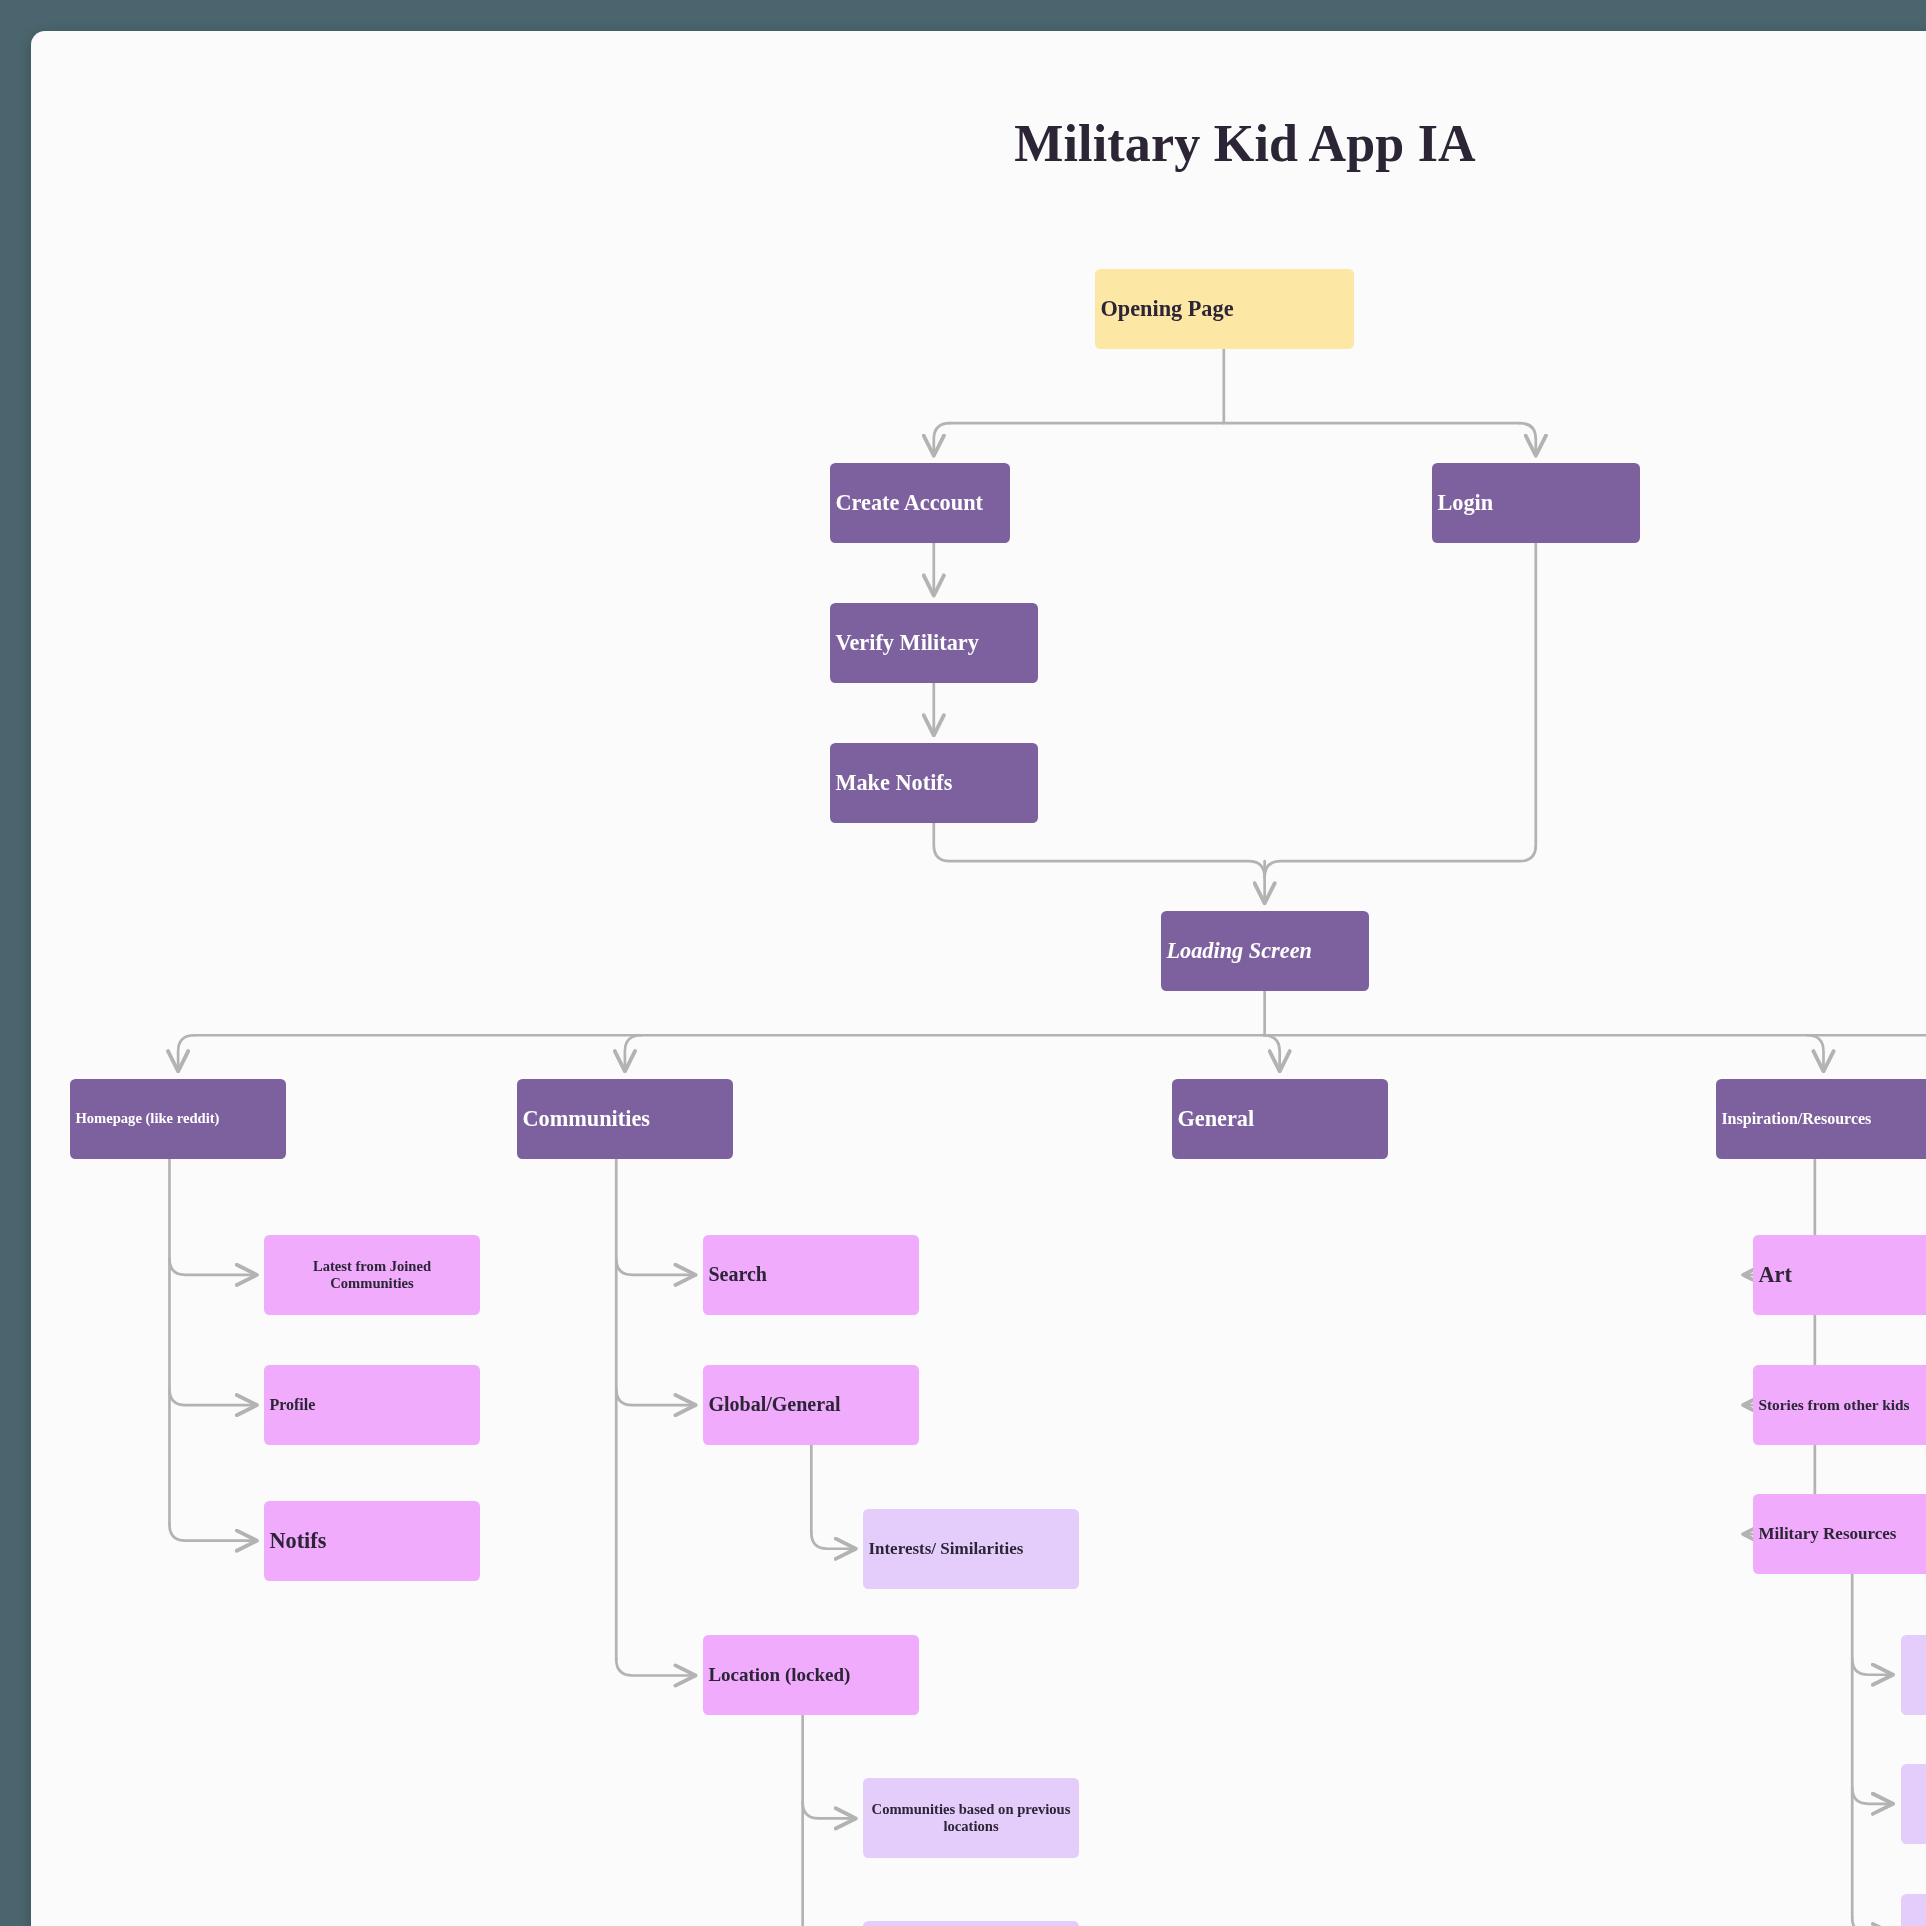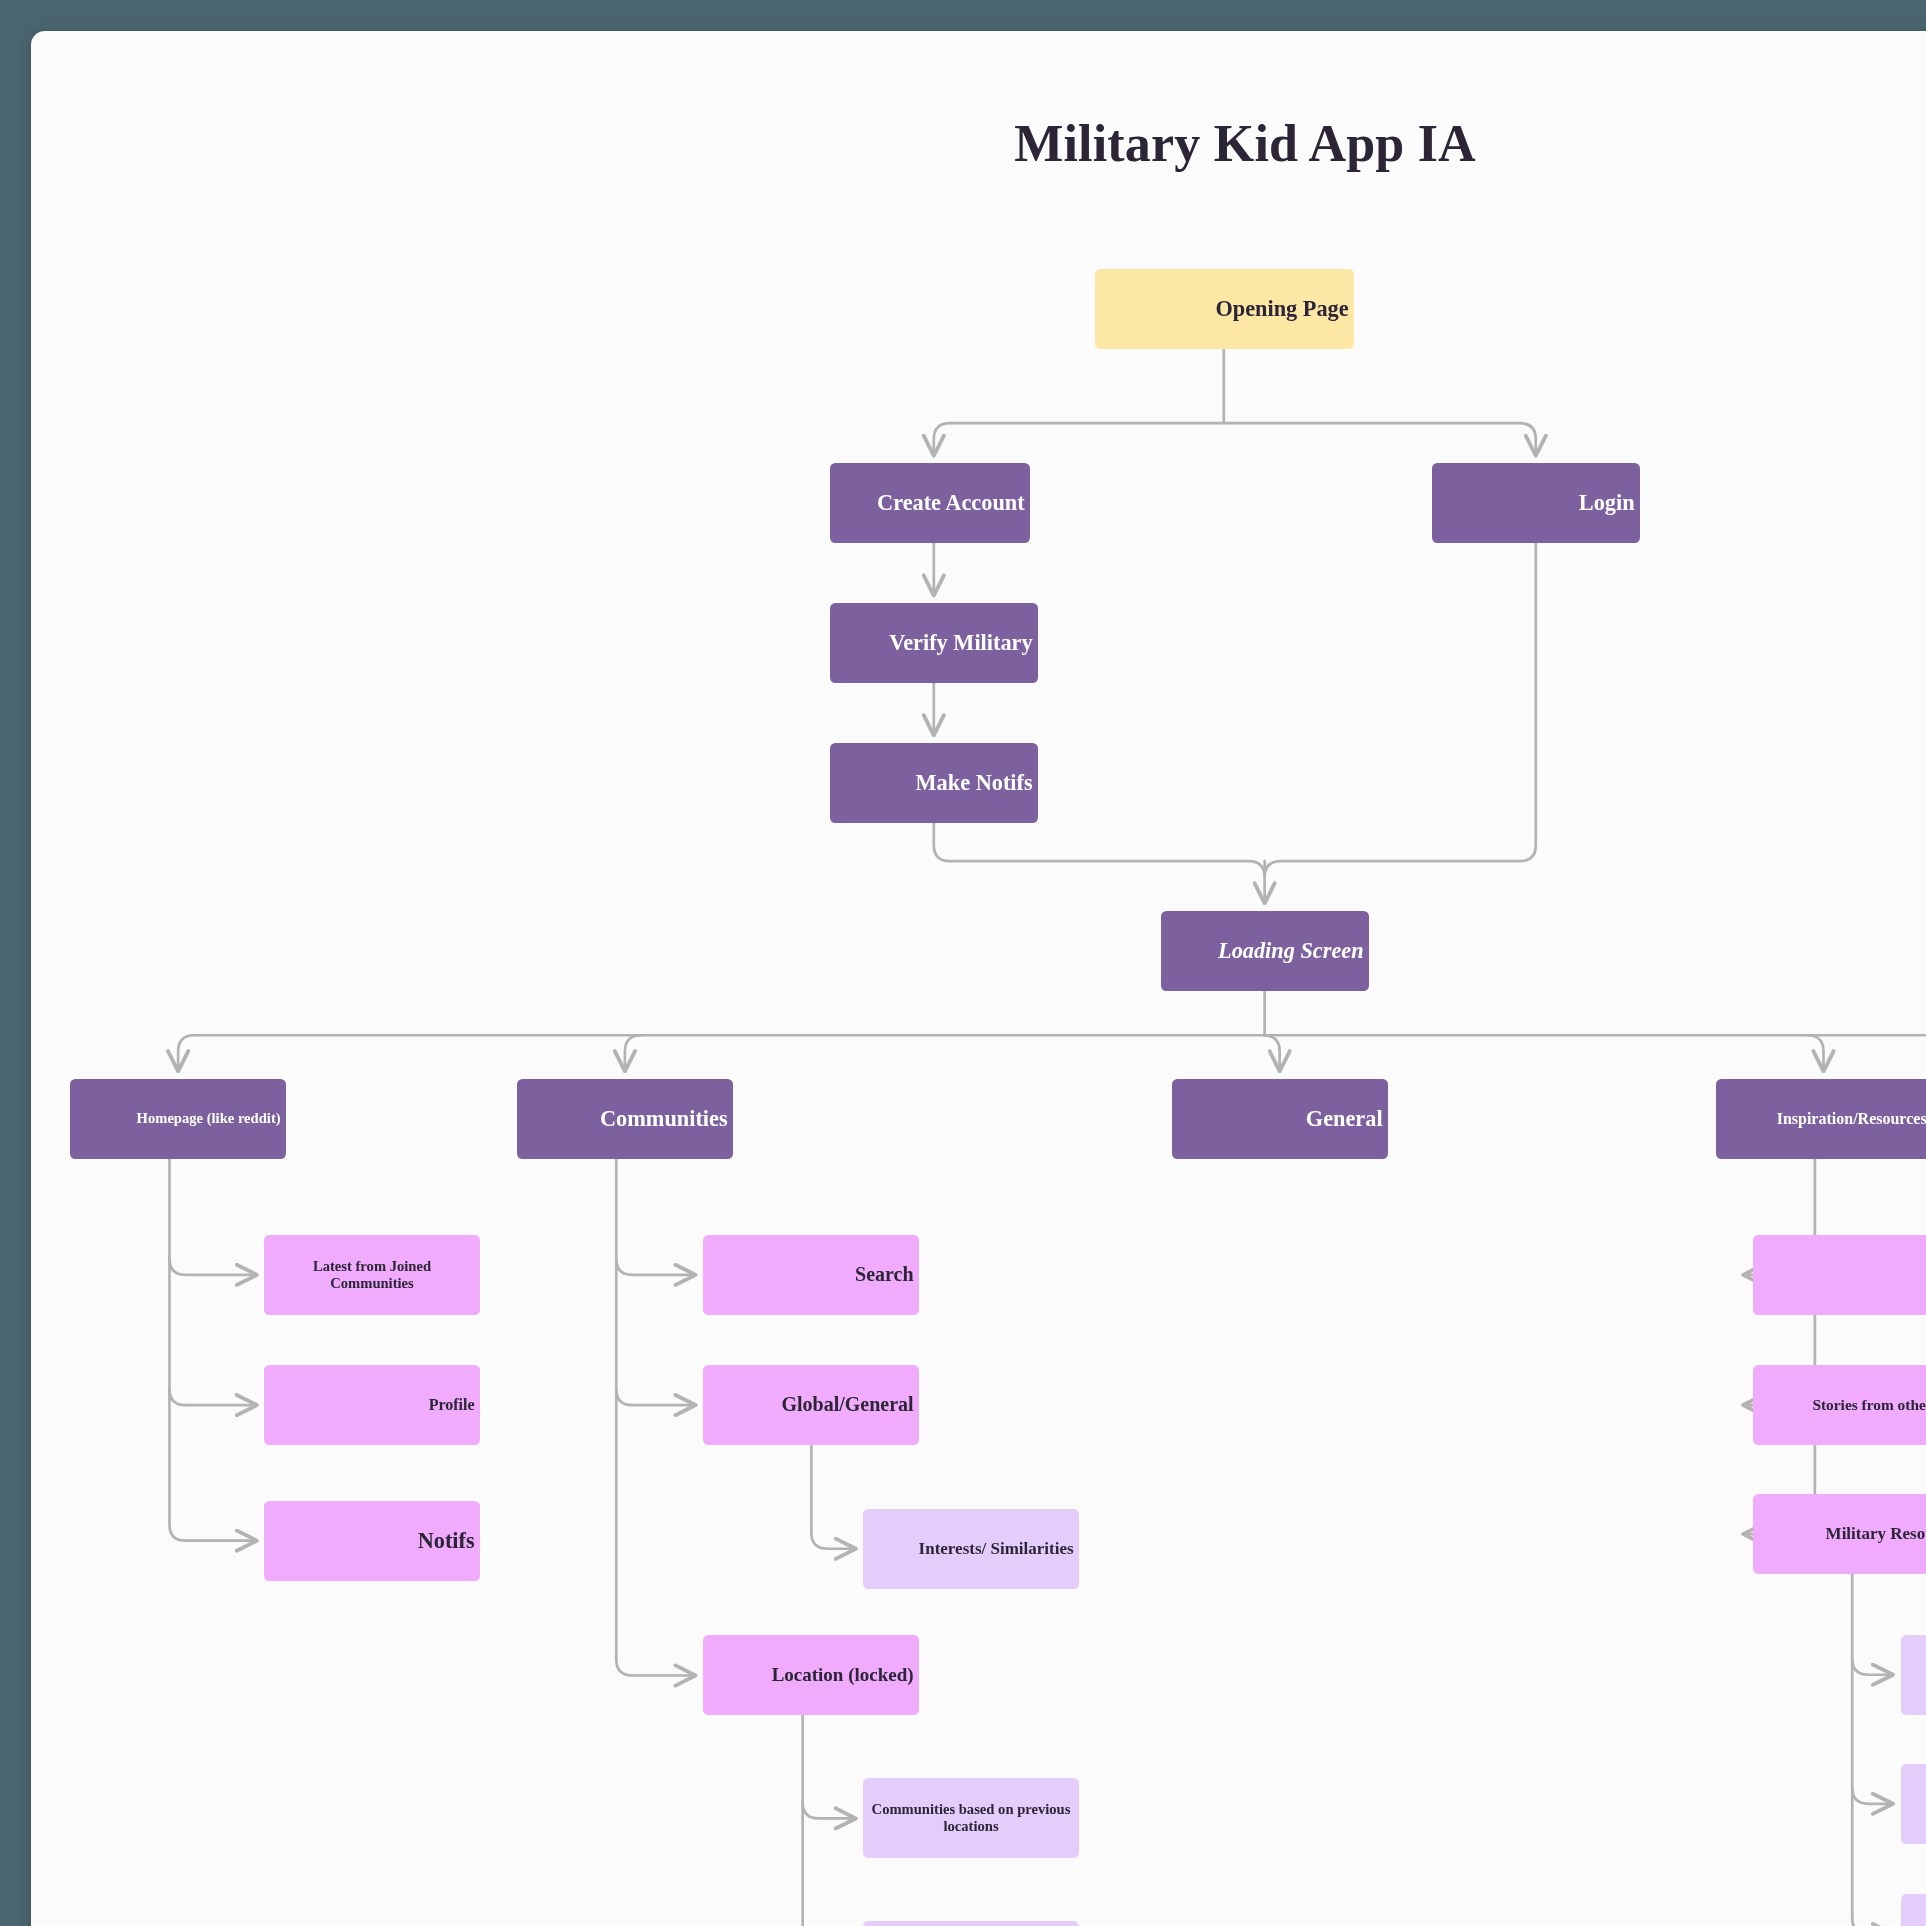--- a/index.html
+++ b/index.html
@@ -31,21 +31,21 @@
   }
   svg#wires {
     position: absolute; left: 0; top: 0;
     width: 2428px; height: 2601px;
     pointer-events: none;
   }
   .node {
     position: absolute;
     display: flex;
     align-items: center;
-    justify-content: flex-end;
+    justify-content: flex-start;
     text-align: center;
     border-radius: 5.4px;
     font-weight: 700;
     line-height: 1.18;
     padding: 2.3px 5.4px;
     font-family: "Liberation Serif", serif;
   }
   .lvl-start { background: #fde7a5; color: #2b2536; }
   .lvl-dark  { background: #7d619e; color: #ffffff; }
   .lvl-mid   { background: #f0abfc; color: #2b2536; }
@@ -107,21 +107,21 @@
         <path d="M 4728.52 4225 Q 4728.52 4267 4770.52 4267 L 4832 4267" marker-end="url(#arrow)"></path>
         <path d="M 4728.52 4560 Q 4728.52 4602 4770.52 4602 L 4832 4602" marker-end="url(#arrow)"></path>
         <path d="M 4728.52 4898 Q 4728.52 4940 4770.52 4940 L 4832 4940" marker-end="url(#arrow)"></path>
       </g>
   </svg>
 
   <div id="nodes">
       <div class="node lvl-start" style="left: 1064px; top: 238px; width: 259px; height: 80px; font-size: 22.3px;">
         <span>Opening Page</span>
       </div>
-      <div class="node lvl-dark" style="left: 799px; top: 432px; width: 200px; height: 80px; font-size: 22.3px;">
+      <div class="node lvl-dark" style="left: 799px; top: 432px; width: 180px; height: 80px; font-size: 22.3px;">
         <span>Create Account</span>
       </div>
       <div class="node lvl-dark" style="left: 1401px; top: 432px; width: 208px; height: 80px; font-size: 22.3px;">
         <span>Login</span>
       </div>
       <div class="node lvl-dark" style="left: 799px; top: 572px; width: 208px; height: 80px; font-size: 22.3px;">
         <span>Verify Military</span>
       </div>
       <div class="node lvl-dark" style="left: 799px; top: 712px; width: 208px; height: 80px; font-size: 22.3px;">
         <span>Make Notifs</span>

